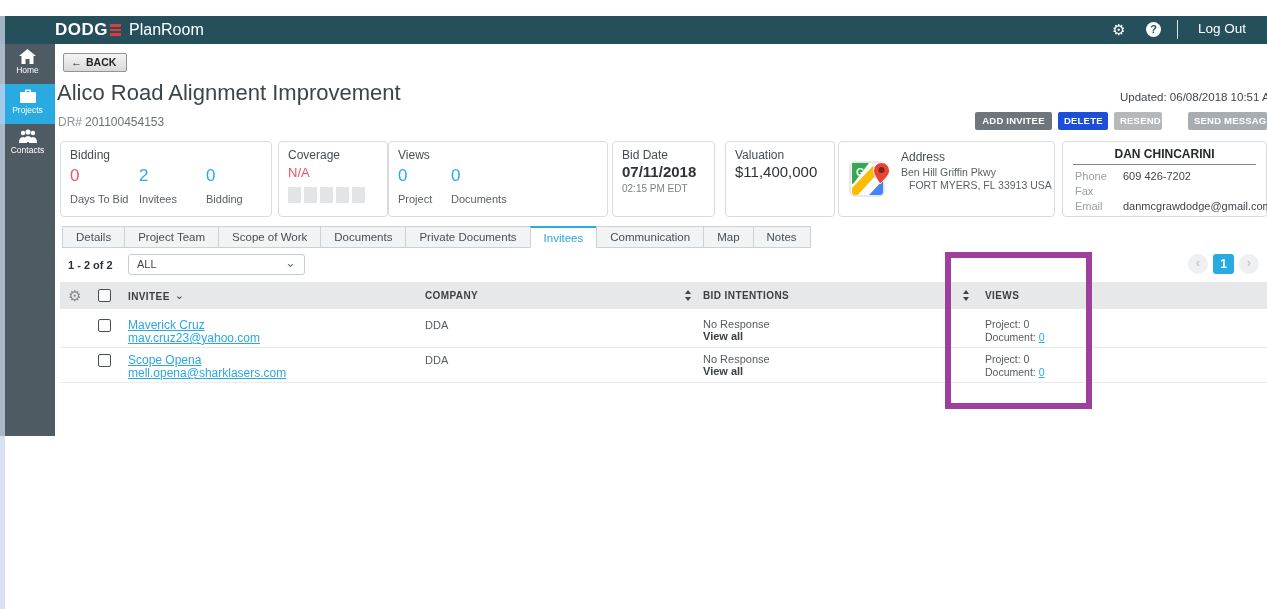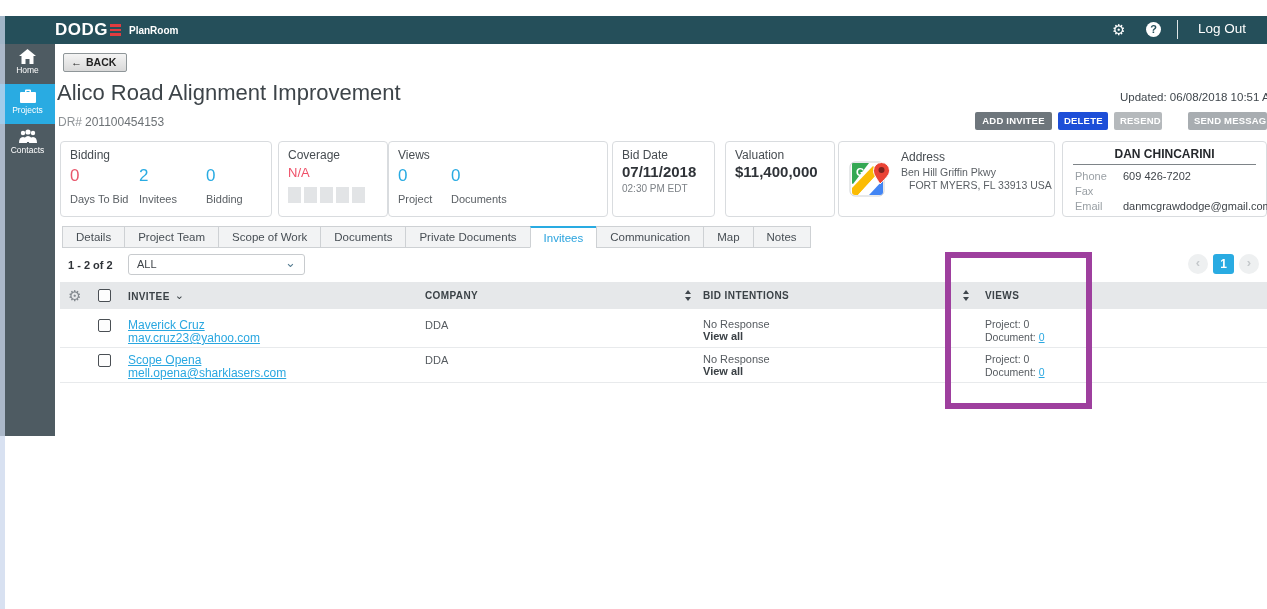--- a/index.html
+++ b/index.html
@@ -5,21 +5,21 @@
   * { margin:0; padding:0; box-sizing:border-box; }
   html,body { width:1267px; height:609px; background:#fff; font-family:"Liberation Sans", sans-serif; }
   .page { position:absolute; top:0; left:0; width:1267px; height:609px; overflow:hidden; background:#fff;margin-top:16px; }
 
   
   .topbar { position:absolute; top:0; left:0; width:1267px; height:28px; background:#254f5a; }
   .brand { position:absolute; left:55px; top:0; height:28px; display:flex; align-items:center; }
   .brand-dodge { color:#fff; font-weight:bold; font-size:17px; letter-spacing:.5px; }
   .e-bars { display:inline-block; width:11px; height:12px; margin:0 1px 0 2px; position:relative; top:0px; }
   .e-bars i { display:block; width:11px; height:2.6px; background:#e03c40; margin-bottom:2px; }
-  .brand-planroom { color:#fff; font-weight:700; font-size:10px; margin-left:7px; }
+  .brand-planroom { color:#fff; font-weight:400; font-size:16px; margin-left:7px; }
   .tb-gear { position:absolute; left:1112px; top:5px; color:#fff; font-size:15px; cursor:pointer; }
   .tb-help { position:absolute; left:1146px; top:6px; width:15px; height:15px; background:#fff; border-radius:50%;
              color:#254f5a; font-size:11px; font-weight:bold; text-align:center; line-height:15px; cursor:pointer; }
   .tb-divider { position:absolute; left:1177px; top:4px; width:1px; height:19px; background:rgba(255,255,255,.85); }
   .tb-logout { position:absolute; left:1198px; top:5px; color:#fff; font-size:13.5px; cursor:pointer; }
 
   
   .sidebar { position:absolute; top:28px; left:0; width:55px; height:392px; background:#4e5b62; }
   .side-item { width:55px; height:40px; text-align:center; padding-top:5px; cursor:pointer; }
   .side-item.active { background:#29abe2; }
@@ -55,21 +55,21 @@
   .c-biddate { left:612px; width:103px; }
   .c-valuation { left:725px; width:110px; }
   .c-address { left:838px; width:217px; }
   .c-contact { left:1062px; width:205px; }
   .red { color:#e8566b; } .blue { color:#29abe2; }
   .cov-na { position:absolute; left:9px; top:23px; font-size:13px; color:#ef5068; }
   .cov-segs { position:absolute; left:9px; top:45px; display:flex; gap:3px; }
   .cov-segs i { display:block; width:13px; height:16px; background:#e2e4e6; }
   .bd-date { position:absolute; left:9px; top:21px; font-size:15px; font-weight:bold; color:#2f3338; }
   .bd-time { position:absolute; left:9px; top:41px; font-size:10px; color:#7c8186; }
-  .val-amt { position:absolute; left:9px; top:21px; font-size:15px; font-weight:bold; color:#2f3338; }
+  .val-amt { position:absolute; left:9px; top:21px; font-size:15px; font-weight:normal; color:#2f3338; }
   .maps-icon { position:absolute; left:10px; top:12px; cursor:pointer; }
   .addr-title { position:absolute; left:62px; top:8px; font-size:12px; color:#464c51; }
   .addr-l1 { position:absolute; left:62px; top:24px; font-size:10.5px; color:#5a5f64; }
   .addr-l2 { position:absolute; left:62px; top:37px; font-size:10.5px; color:#5a5f64;padding-left:8px; }
   .contact-name { position:absolute; left:10px; right:10px; top:5px; text-align:center; font-size:12px; font-weight:bold;
                   color:#26292d; border-bottom:1px solid #7e8488; padding-bottom:3px; }
   .contact-row { position:absolute; left:12px; font-size:11px; color:#9aa0a5; }
   .contact-row b { position:absolute; left:48px; font-weight:400; color:#3f4449; white-space:nowrap; }
 
   
@@ -203,21 +203,21 @@
     <div class="card-title">Views</div>
     <span class="stat-val blue" style="left:9px">0</span>
     <span class="stat-lbl" style="left:9px">Project</span>
     <span class="stat-val blue" style="left:62px">0</span>
     <span class="stat-lbl" style="left:62px">Documents</span>
   </div>
 
   <div class="card c-biddate">
     <div class="card-title">Bid Date</div>
     <span class="bd-date">07/11/2018</span>
-    <span class="bd-time">02:30 PM EDT</span>
+    <span class="bd-time">02:15 PM EDT</span>
   </div>
 
   <div class="card c-valuation">
     <div class="card-title">Valuation</div>
     <span class="val-amt">$11,400,000</span>
   </div>
 
   <div class="card c-address">
     <span class="maps-icon">
       <svg width="42" height="50" viewBox="0 0 42 50">

